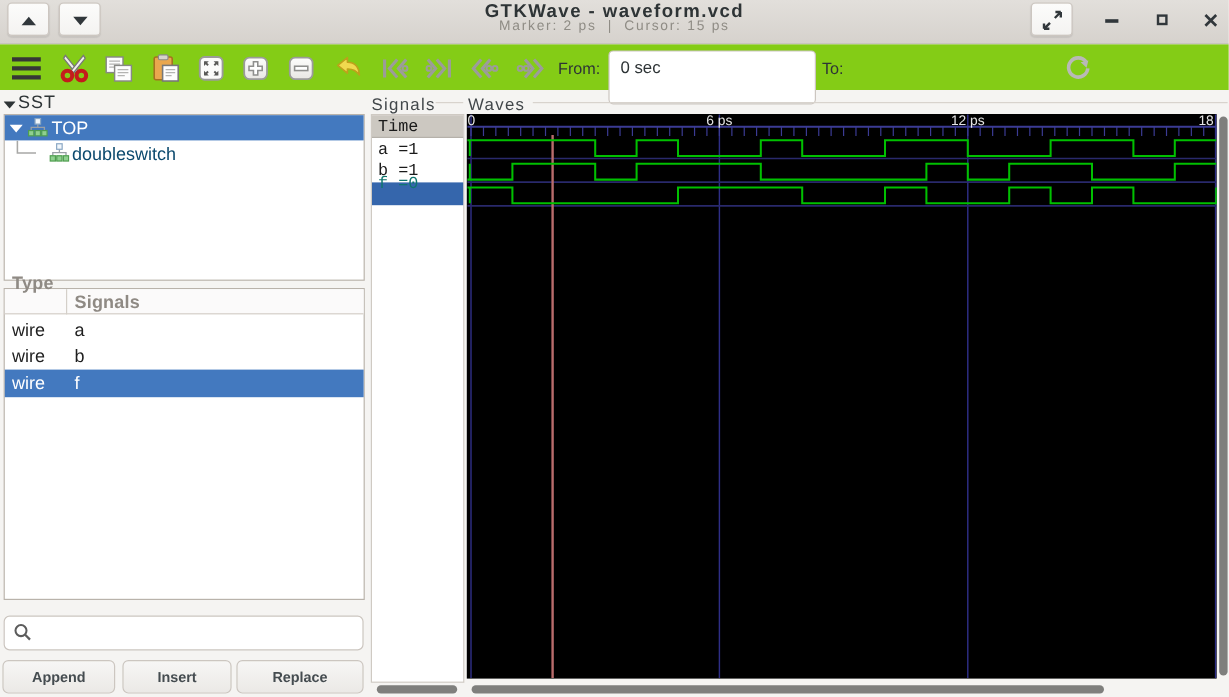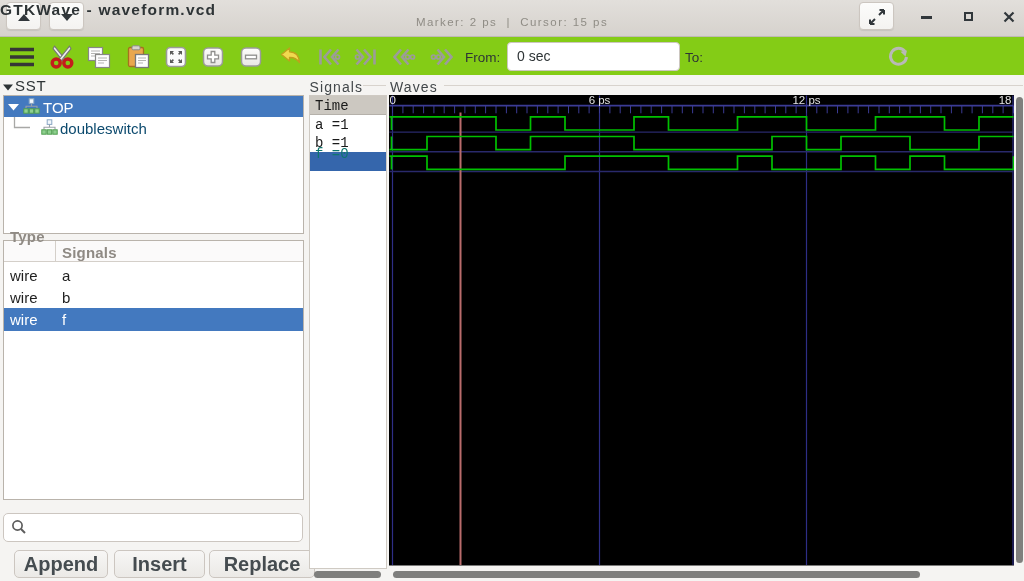--- a/index.html
+++ b/index.html
@@ -4,41 +4,41 @@
 * { margin:0; padding:0; box-sizing:border-box; }
 html,body { width:1024px; height:581px; overflow:hidden; }
 body { font-family:"Liberation Sans", sans-serif; background:#f5f4f2; position:relative; transform:translateZ(0); }
 .abs { position:absolute; }
 
 #titlebar { position:absolute; left:0; top:0; width:1024px; height:37px;
   background:linear-gradient(#e2dfdb,#d6d2cd); border-bottom:1px solid #bfbab3; }
 .tb-btn { position:absolute; top:2px; width:35px; height:28px; background:linear-gradient(#fcfcfb,#f4f3f1);
   border:1px solid #ccc6c0; border-radius:4px; box-shadow:0 1px 1px rgba(0,0,0,.08); }
 .tb-btn .tri { position:absolute; left:11px; top:10.5px; width:0; height:0; }
-#title { position:absolute; left:0; top:1px; width:1024px; 
+#title { position:absolute; left:0; top:1px; width:1024px; text-align:center;
   font-size:15.5px; font-weight:bold; color:#2e3436; letter-spacing:1.2px; }
 #subtitle { position:absolute; left:0; top:16px; width:1024px; text-align:center;
   font-size:11.5px; color:#8f8c85; letter-spacing:1.45px; }
 
 #toolbar { position:absolute; left:0; top:37px; width:1024px; height:38px; background:#84cc16; }
 .ti { position:absolute; top:8px; }
-.entry { position:absolute; top:5px; height:29px; background:#fff; border:1px solid #ccc6c0;
+.entry { position:absolute; top:5px; height:45px; background:#fff; border:1px solid #ccc6c0;
   border-radius:4px; font-size:14px; color:#2e3436; line-height:27px; padding-left:9px; }
 .tlabel { position:absolute; top:13px; font-size:13.5px; color:#2e3436; }
 
 .framelabel { position:absolute; font-size:14px; letter-spacing:1.1px; color:#42474a; }
 .frameline { position:absolute; height:1px; background:#d8d3cd; }
 .whitebox { position:absolute; background:#fff; border:1px solid #b9b3ab; }
 .mono { font-family:"Liberation Mono", monospace; }
 
 .sbthumb { position:absolute; background:#7f7f7d; border-radius:4px; }
 
 .gbtn { position:absolute; top:550px; height:28px; background:linear-gradient(#f7f6f5,#ebe9e6);
-  border:1px solid #ccc6c0; border-radius:5px; font-size:20px; font-weight:600; color:#454c50;
-  text-align:center; line-height:26px;margin-left:12px; }
+  border:1px solid #ccc6c0; border-radius:5px; font-size:12px; font-weight:600; color:#454c50;
+  text-align:center; line-height:26px; }
 </style></head>
 <body>
 
 <div id="titlebar">
  <div class="tb-btn" style="left:6px">
       <div class="tri" style="border-left:6.5px solid transparent;border-right:6.5px solid transparent;border-bottom:7px solid #31373b"></div>
     </div>
  <div class="tb-btn" style="left:49px">
       <div class="tri" style="border-left:6.5px solid transparent;border-right:6.5px solid transparent;border-top:7px solid #31373b"></div>
     </div>

